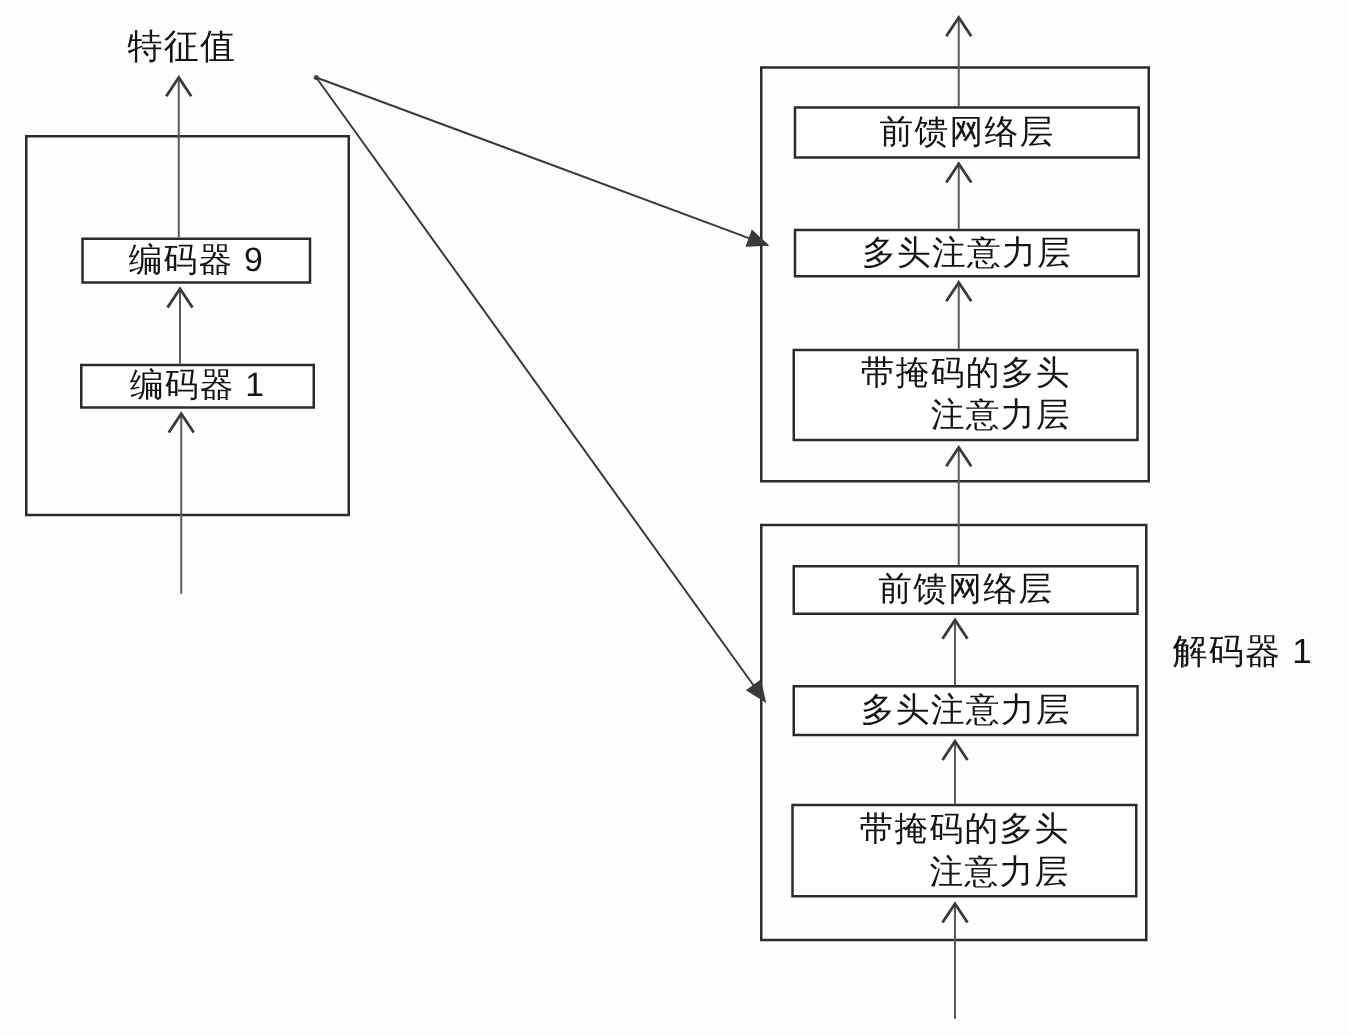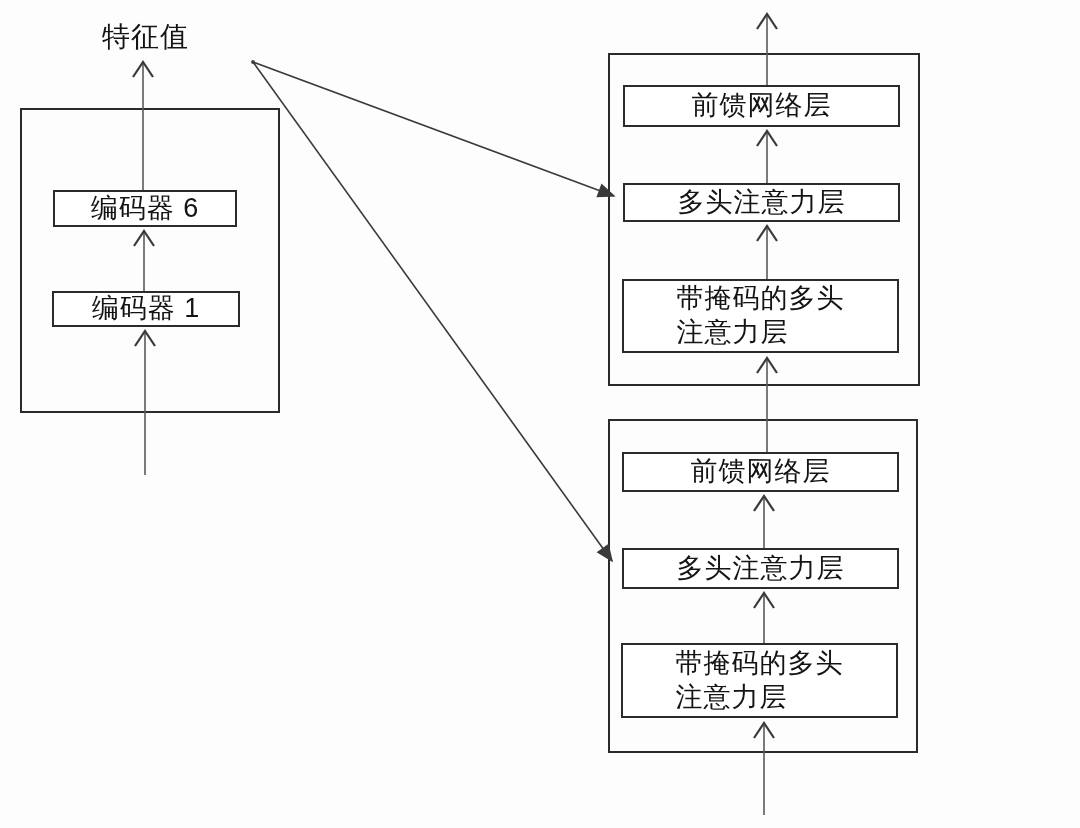--- a/index.html
+++ b/index.html
@@ -20,23 +20,24 @@
   .node-box {
     position: absolute;
     border: 2px solid #2b2b2b;
     background: #ffffff;
     box-sizing: border-box;
     display: flex;
     align-items: center;
     justify-content: center;
     font-size: 27px;
     line-height: 1.25;
-    text-align: left;
+    text-align: right;
     white-space: pre-line;
     letter-spacing: 1px;
+    margin-left: 12px;
   }
   .free-label {
     position: absolute;
     font-size: 28px;
     letter-spacing: 1px;
     white-space: nowrap;
   }
   #arrow-layer {
     position: absolute;
     left: 0; top: 0;
@@ -46,21 +47,21 @@
 </head>
 <body>
 
 <div id="canvas">
 
   <div class="free-label" style="left:102px; top:18px;">特征值</div>
 
   <div class="outer-box" style="left:20px; top:108px; width:260px; height:305px;"></div>
 
   <div class="node-box" style="left:53px; top:190px; width:184px; height:37px;">
-    <span>编码器 6</span>
+    <span>编码器 9</span>
   </div>
 
   <div class="node-box" style="left:52px; top:291px; width:188px; height:36px;">
     <span>编码器 1</span>
   </div>
 
   <div class="outer-box" style="left:608px; top:53px; width:312px; height:333px;"></div>
 
   <div class="node-box" style="left:623px; top:85px; width:277px; height:42px;">
     <span>前馈网络层</span>
@@ -84,20 +85,21 @@
 
   <div class="node-box" style="left:622px; top:548px; width:277px; height:41px;">
     <span>多头注意力层</span>
   </div>
 
   <div class="node-box" style="left:621px; top:643px; width:277px; height:75px;">
     <span>带掩码的多头
 注意力层</span>
   </div>
 
+  <div class="free-label" style="left:938px; top:502px;">解码器 1</div>
 
   <svg id="arrow-layer" width="1080" height="828" viewBox="0 0 1080 828" xmlns="http://www.w3.org/2000/svg">
     <defs>
       <marker id="m-chevron" markerUnits="userSpaceOnUse" markerWidth="30" markerHeight="30" viewBox="-15 -12 18 24" refX="0" refY="0" orient="auto">
         <path d="M-12,-8 L0,0 L-12,8" fill="none" stroke="#3a3a3a" stroke-width="1.8"></path>
       </marker>
       <marker id="m-solid" markerUnits="userSpaceOnUse" markerWidth="26" markerHeight="18" viewBox="-13 -7 15 14" refX="0" refY="0" orient="auto">
         <path d="M-12,-5 L0,0 L-12,5 Z" fill="#3a3a3a" stroke="#3a3a3a" stroke-width="1"></path>
       </marker>
     </defs>

